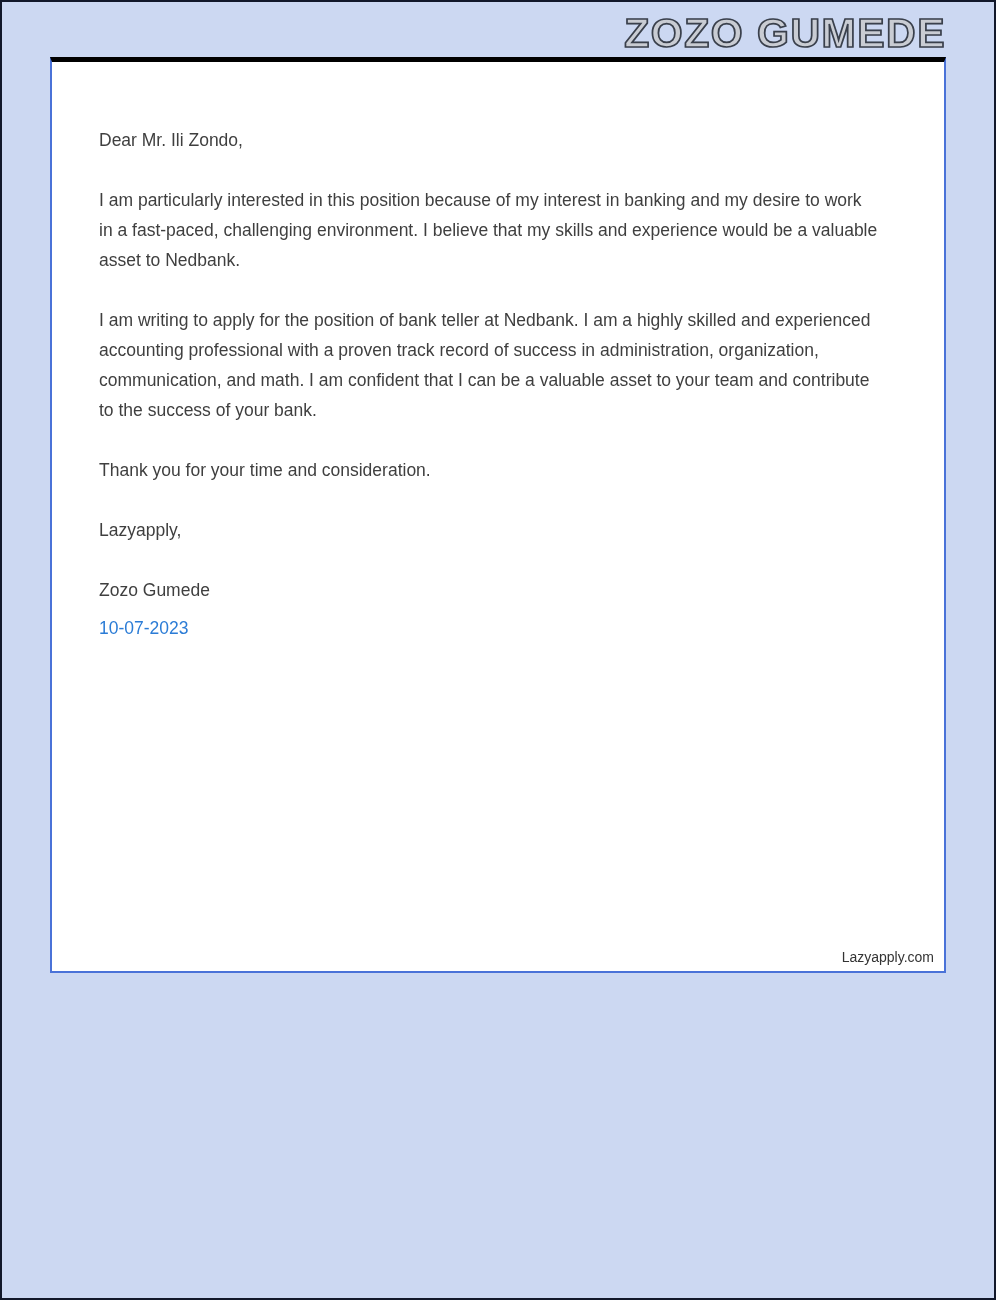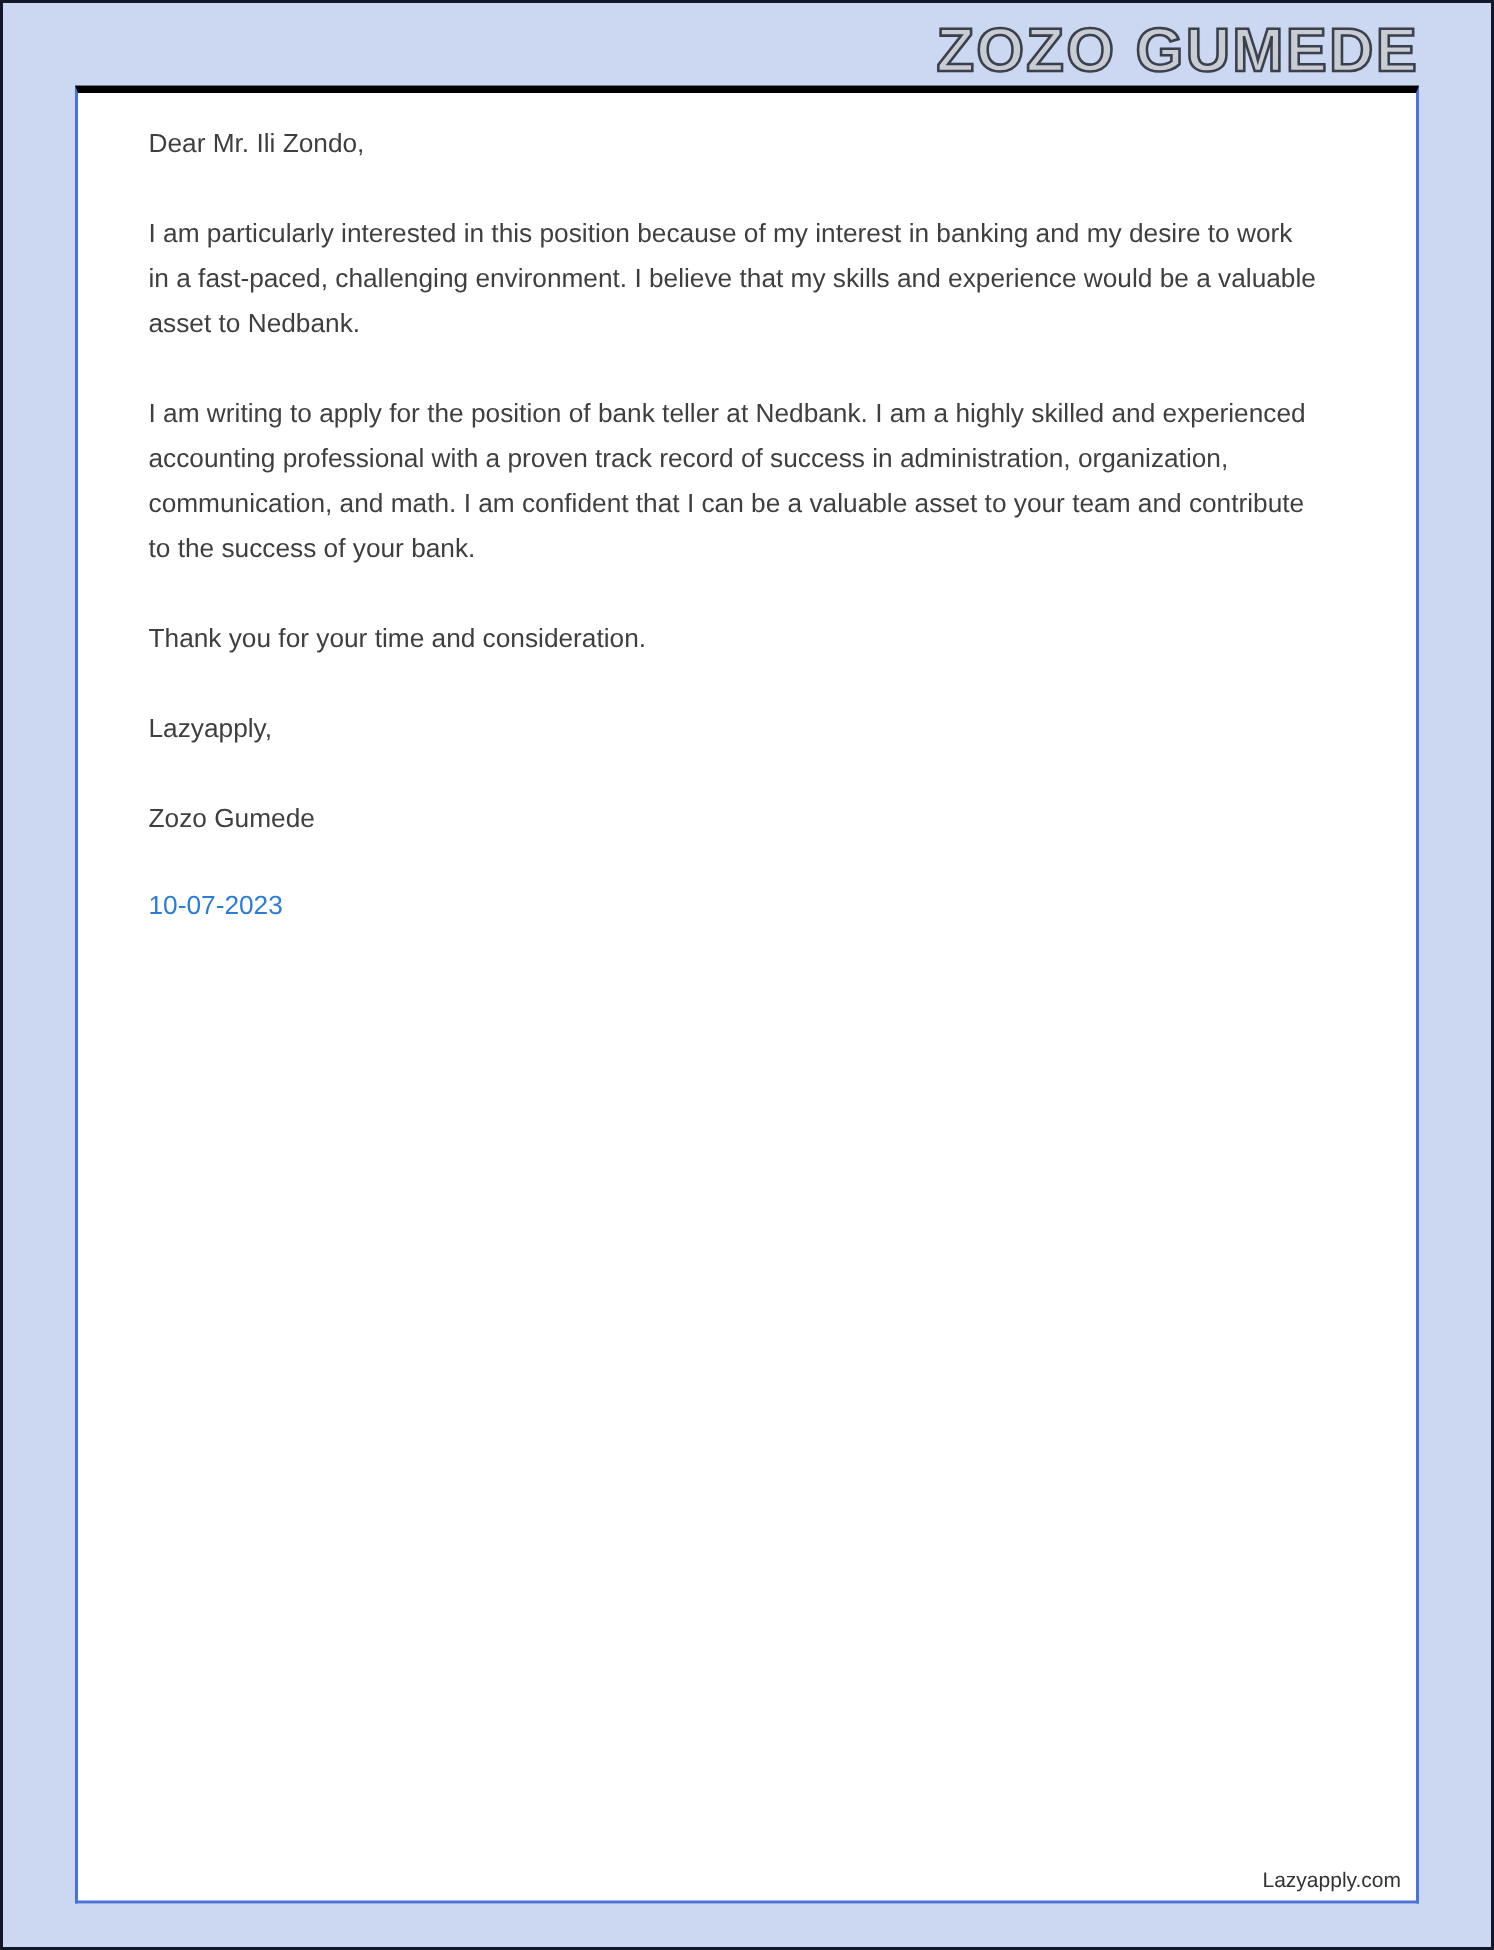--- a/index.html
+++ b/index.html
@@ -26,36 +26,36 @@
     color: var(--header-fill, #c9ccd3);
     -webkit-text-stroke: 1.7px var(--header-outline, #3a404c);
     text-shadow: 0 0 1px var(--header-outline, #3a404c);
     white-space: nowrap;
   }
   .page {
     position: absolute;
     left: 48px;
     top: 55px;
     width: 896px;
-    height: 1212px;
+    height: 916px;
     background: var(--page-background, #ffffff);
     border: 2px solid var(--page-border, #4a72d8);
     border-top: 5px solid var(--top-bar, #000000);
-    padding: 18px 66px 0 47px;
+    padding: 63px 66px 0 47px;
   }
   .letter {
     color: var(--text, #3f3f3f);
     font-size: 17.5px;
     line-height: 30px;
   }
   .letter p { margin-bottom: 30px; }
   .letter .signature { margin-bottom: 0; }
   .date {
     color: var(--date-link, #2b7cd6);
-    margin-top: 28px;
+    margin-top: 8px;
     cursor: pointer;
   }
   .watermark {
     position: absolute;
     right: 10px;
     bottom: 6px;
     font-size: 14px;
     color: #333333;
     cursor: pointer;
   }

